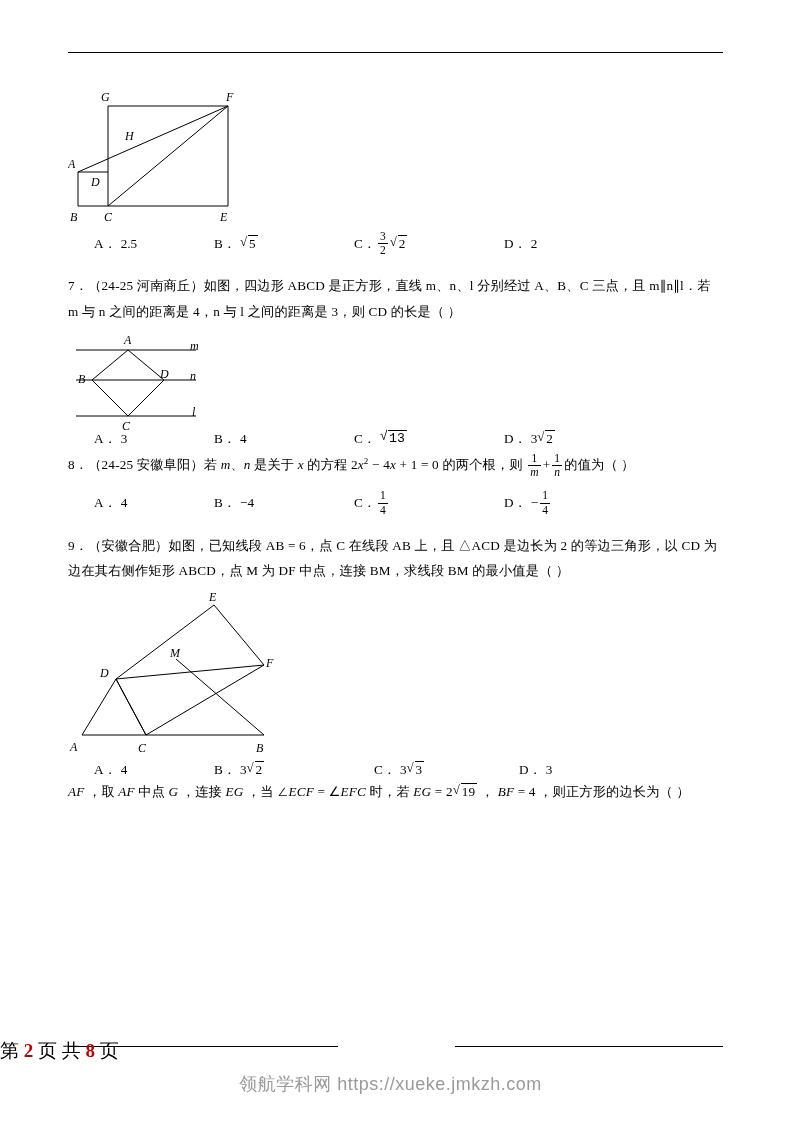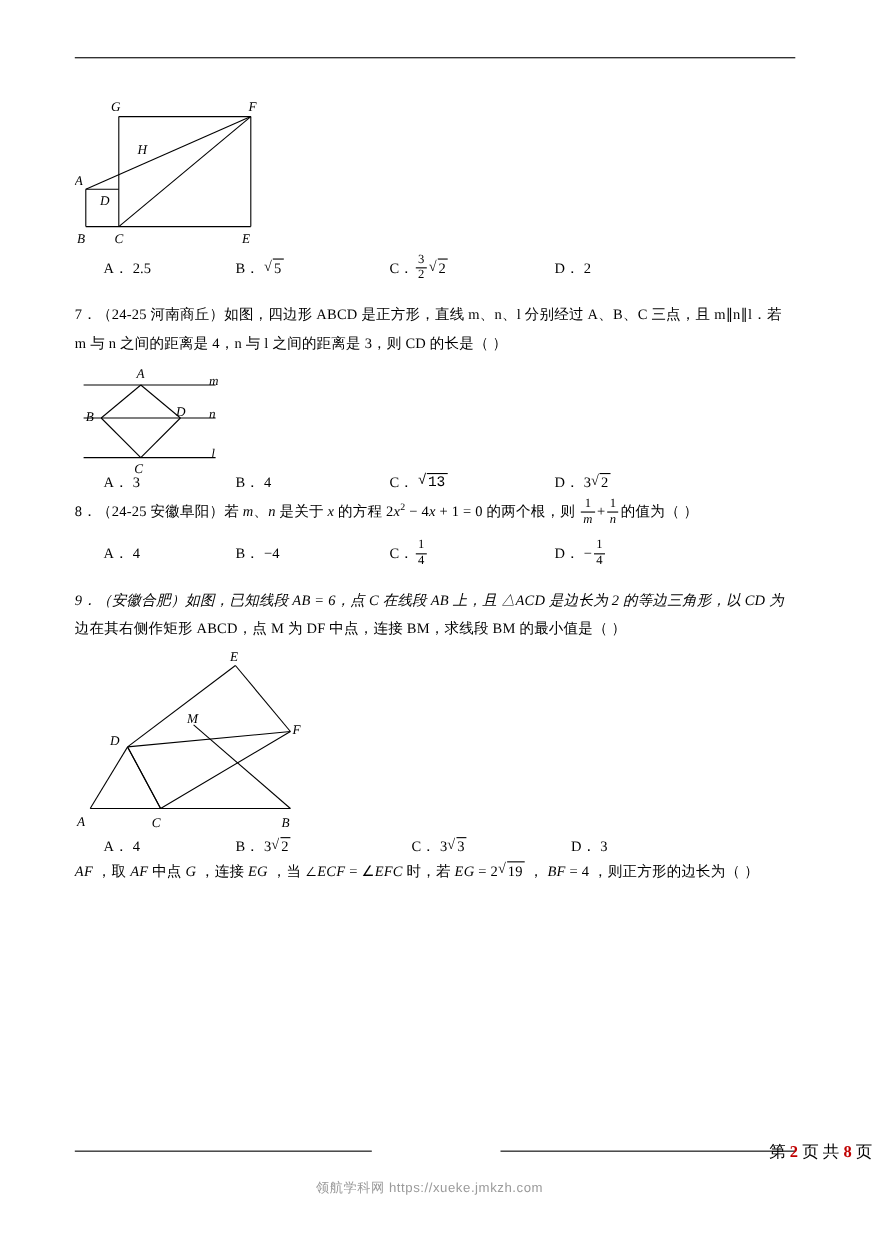--- a/index.html
+++ b/index.html
@@ -85,22 +85,22 @@
     display: inline-block;
     line-height: 1.2;
   }
   .sup { vertical-align: super; font-size: 9px; }
   .fig { position: relative; }
   .footer-num {
     position: absolute;
     left: 0;
     right: 0;
     top: 1038px;
-    text-align: right;
-    font-size: 15px;
+    text-align: left;
+    font-size: 19px;
   }
   .footer-num .red { color: #c00000; font-weight: bold; }
   .footer-rule-left {
     position: absolute;
     left: 68px;
     top: 1046px;
     width: 270px;
     border-top: 1px solid #000;
   }
   .footer-rule-right {
@@ -109,21 +109,21 @@
     top: 1046px;
     width: 268px;
     border-top: 1px solid #000;
   }
   .watermark {
     position: absolute;
     left: 0;
     right: 12px;
     top: 1072px;
     text-align: center;
-    font-size: 12px;
+    font-size: 18px;
     color: #9a9a9a;
     letter-spacing: 0.5px;
     font-family: "Liberation Sans", sans-serif;
   }
   svg text {
     font-family: "Liberation Serif", serif;
     font-style: italic;
     font-size: 12px;
     fill: #000;
   }
@@ -254,21 +254,21 @@
       <div class="op opt-d">
         <span>D．</span>
         <span style="margin-left:4px;">−</span>
         <span class="frac">
             <span class="num">1</span>
             <span class="den">4</span>
           </span>
       </div>
     </div>
 
-    <div class="qline blk" style="margin-top:16px;font-style:italic;">
+    <div class="qline blk" style="margin-top:16px;">
       <span>9．</span><span>（安徽合肥）如图，已知线段 AB = 6，点 C 在线段 AB 上，且 △ACD 是边长为 2 的等边三角形，以 CD 为</span>
     </div>
     <div class="qline blk">边在其右侧作矩形 ABCD，点 M 为 DF 中点，连接 BM，求线段 BM 的最小值是（     ）</div>
 
     <div class="fig" style="height:180px; margin-top:4px;">
       <svg width="320" height="180" viewBox="0 0 320 180">
 
         <line x1="14" y1="148" x2="196" y2="148" stroke="#000" stroke-width="1"></line>
         <line x1="14" y1="148" x2="48" y2="92" stroke="#000" stroke-width="1"></line>
         <line x1="48" y1="92" x2="78" y2="148" stroke="#000" stroke-width="1"></line>

